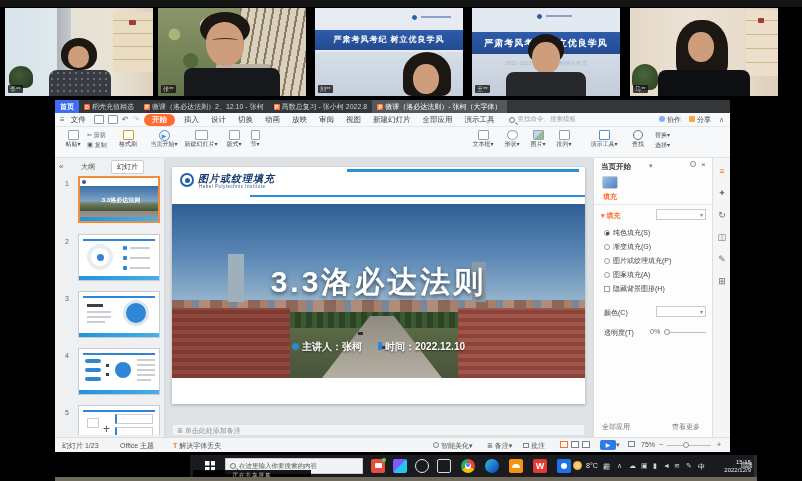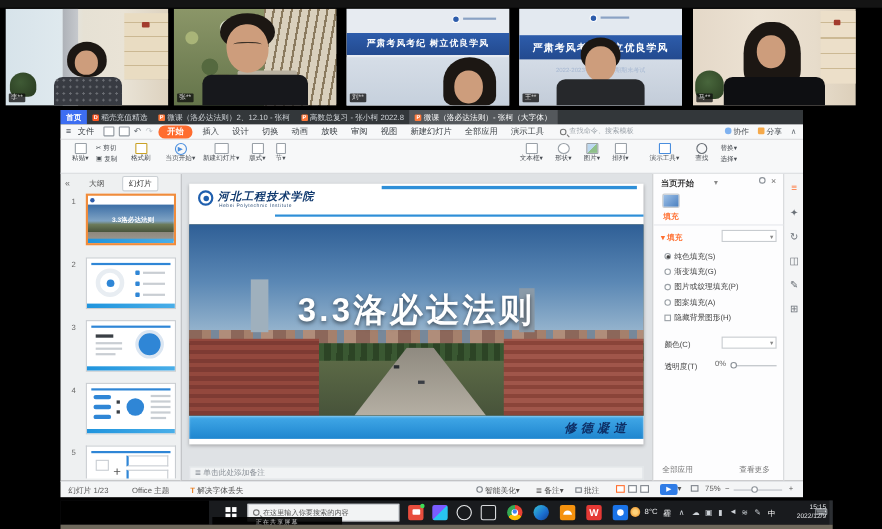--- a/index.html
+++ b/index.html
@@ -344,39 +344,40 @@
     <div class="abs" style="left:48px;top:264px;font-size:12px;color:#555">+</div>
   </div>
 
   <div class="abs canvas">
     <div class="slidecard">
 
       <div class="abs" style="left:175px;top:2px;width:232px;height:3px;background:#2e8fd8"></div>
       <div class="abs" style="left:8px;top:6px;width:14px;height:14px;border-radius:50%;background:#fff;border:2px solid #1f5fae">
         <div style="width:5px;height:5px;border-radius:50%;background:#1f5fae;margin:2.5px auto"></div>
       </div>
-      <div class="abs" style="left:26px;top:5px;font-family:'Liberation Serif',serif;font-weight:bold;font-style:italic;font-size:10px;color:#10396e;letter-spacing:1px">河北工程技术学院</div>
+      <div class="abs" style="left:26px;top:5px;font-family:'Liberation Serif',serif;font-weight:bold;font-style:italic;font-size:10px;color:#10396e;letter-spacing:1px">图片或纹理填充</div>
       <div class="abs" style="left:27px;top:17px;font-size:4.5px;color:#35567e;letter-spacing:.5px">Hebei Polytechnic Institute</div>
       <div class="abs" style="left:78px;top:28px;width:335px;height:2px;background:#2e8fd8"></div>
 
       <div class="photo">
         <div class="abs" style="left:56px;top:50px;width:16px;height:48px;background:#9fb0bd"></div>
         <div class="abs" style="left:300px;top:58px;width:14px;height:40px;background:#8a9aa8"></div>
         <div class="bld" style="left:0;top:104px;width:118px;height:70px"></div>
         <div class="bld" style="left:286px;top:104px;width:127px;height:70px;background:repeating-linear-gradient(0deg,#8a4439 0 4px,#a0564a 4px 8px)"></div>
         <div class="road"></div>
         <div class="abs" style="left:186px;top:128px;width:5px;height:3px;background:#2b2e33"></div>
         <div class="abs" style="left:208px;top:142px;width:6px;height:3px;background:#3a3e44"></div>
 
         <div class="abs" style="left:0;top:58px;width:413px;text-align:center;color:#fff;font-size:30px;font-weight:bold;letter-spacing:3px;text-shadow:0 2px 4px rgba(0,0,0,.55)">3.3洛必达法则</div>
-      </div>
-
-      <div class="sfooter">
-        <div style="position:absolute;right:12px;top:4px;font-family:'Liberation Serif',serif;font-weight:bold;font-style:italic;font-size:11px;color:#0e2f66;letter-spacing:4px">修德凝道</div>
-      </div>
+        <div class="abs" style="left:0;top:136px;width:413px;display:flex;justify-content:center;gap:16px;color:#fff;font-size:10px;font-weight:bold;text-shadow:0 1px 2px rgba(0,0,0,.6)">
+          <span><span style="display:inline-block;width:7px;height:7px;background:#2f86d6;border-radius:50%;margin-right:3px"></span><span>主讲人：张柯</span></span>
+          <span><span style="display:inline-block;width:4px;height:8px;background:#2f86d6;margin-right:3px"></span><span>时间：2022.12.10</span></span>
+        </div>
+      </div>
+
     </div>
 
     <div class="abs" style="left:7px;top:266px;width:413px;height:12px;background:#f1f3f4;border:1px solid #e0e3e6;font-size:7px;color:#8a9097;line-height:11px;padding-left:4px">
       <span>≣</span>
       <span>单击此处添加备注</span>
     </div>
   </div>
 
   <div class="abs rpanel">
     <div class="abs" style="left:7px;top:4px;font-size:7.5px;color:#333;font-weight:bold">当页开始</div>

